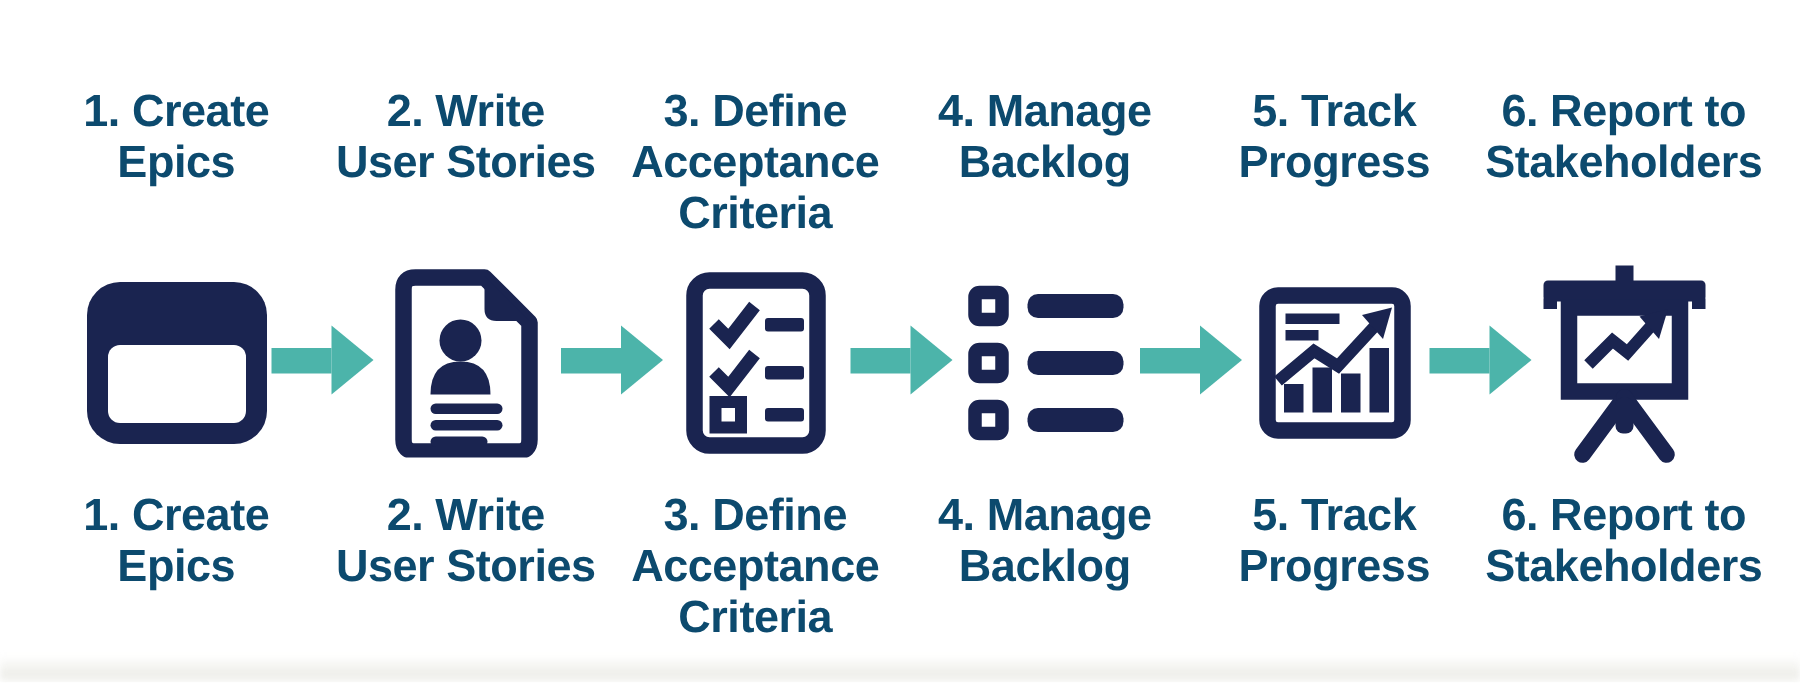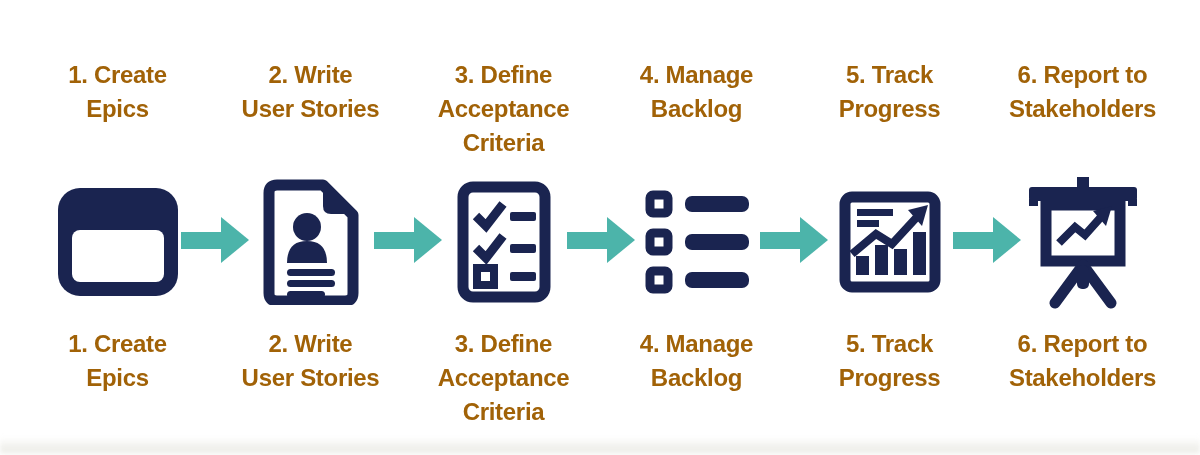--- a/index.html
+++ b/index.html
@@ -3,21 +3,21 @@
 <meta charset="utf-8">
 <style>
   html,body { margin:0; padding:0; background:#ffffff; }
   .canvas {
     position:relative; width:1200px; height:455px; background:#ffffff;
     overflow:hidden; font-family:"Liberation Sans", sans-serif;
   }
   .steps { display:grid; grid-template-columns:repeat(6,193px); padding-left:21px; }
   .step { display:flex; flex-direction:column; align-items:center; }
   .label {
-    font-weight:700; font-size:24px; line-height:34px; color:#a16207;
+    font-weight:700; font-size:30px; line-height:34px; color:#0c4a6e;
     text-align:center; white-space:pre-line; letter-spacing:-0.3px;
   }
   .label.top { height:120px; padding-top:58px; box-sizing:content-box; }
   .icon-wrap { height:127px; display:flex; align-items:center; justify-content:center; }
   .label.bottom { padding-top:22px; }
   .arrow { position:absolute; top:217px; display:flex; align-items:center; }
   .arrow .shaft { display:block; width:40px; height:17px; background:#4cb4aa; }
   .arrow .head {
     display:block; width:0; height:0;
     border-left:28px solid #4cb4aa;

